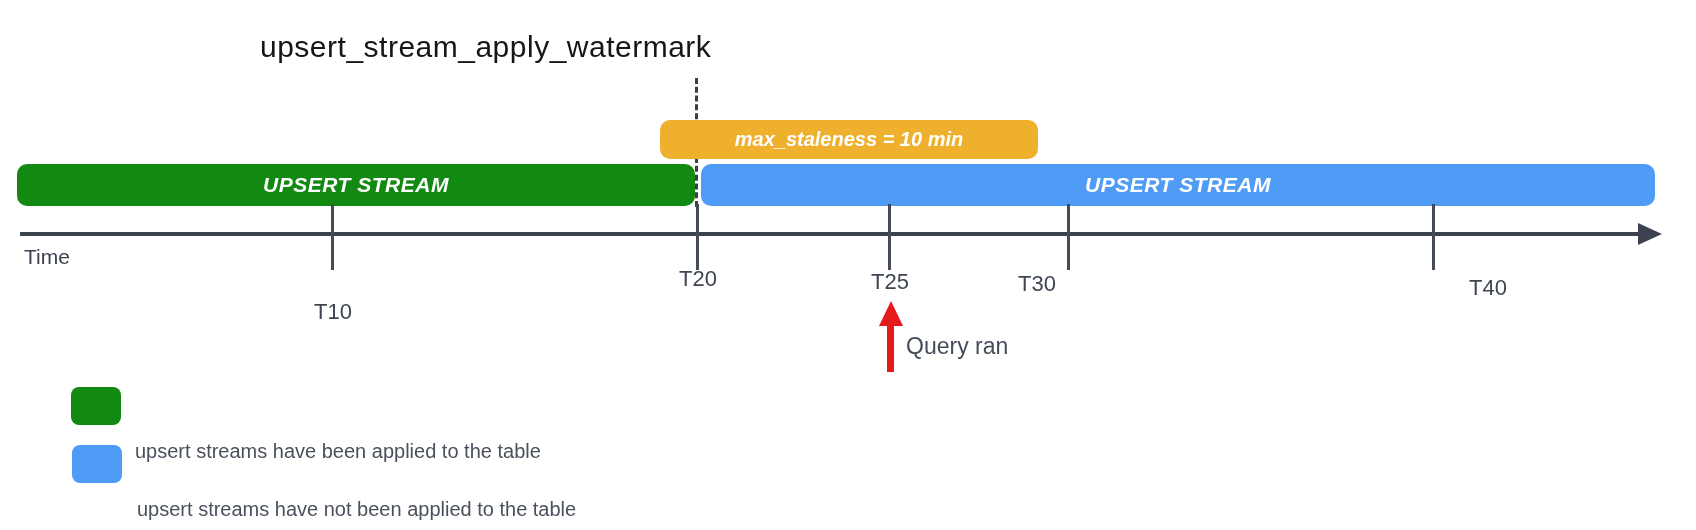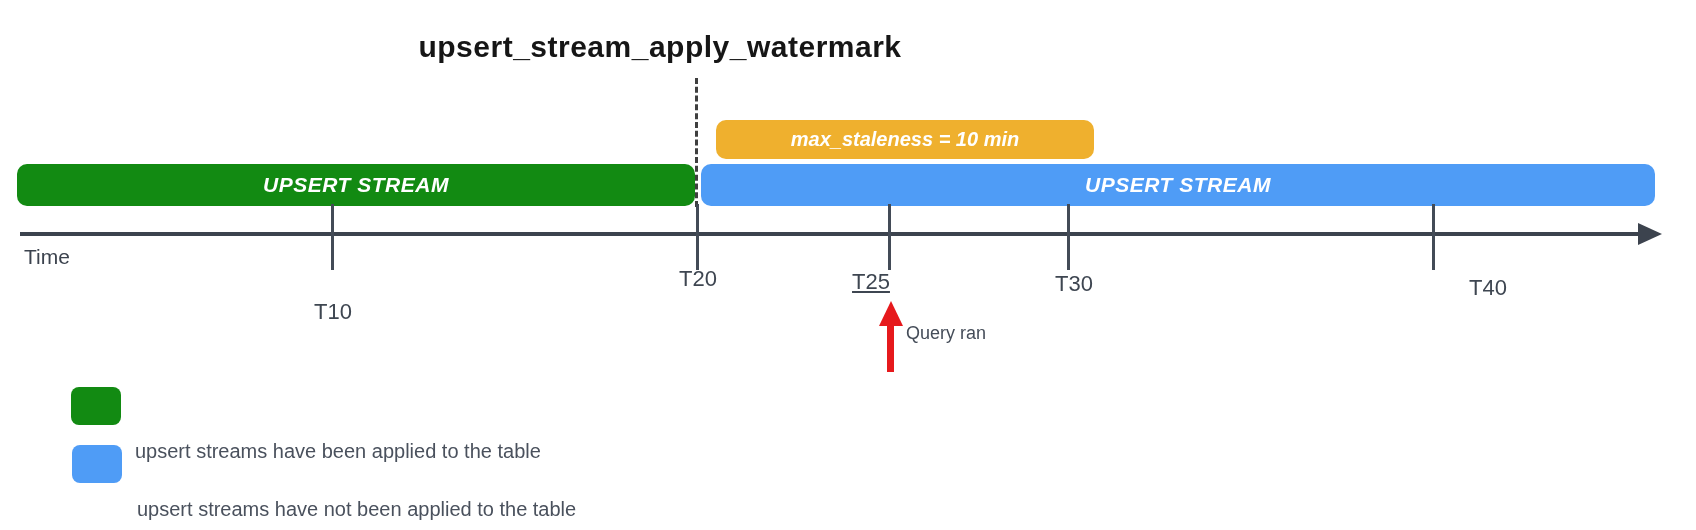--- a/index.html
+++ b/index.html
@@ -4,65 +4,65 @@
 <style>
   html,body{margin:0;padding:0;background:#ffffff;}
   #canvas{
     position:relative;width:1696px;height:530px;background:#ffffff;
     font-family:"Liberation Sans", sans-serif;overflow:hidden;
   }
   .abs{position:absolute;}
 
   
   #title{
-    left:260px;top:30px;width:800px;text-align:center;
-    font-size:30px;font-weight:bold;color:#161616;letter-spacing:0.5px;
+    left:260px;top:30px;width:800px;
+    font-size:30px;font-weight:normal;color:#161616;letter-spacing:0.5px;
   }
 
   
   #watermark-line{
     left:695px;top:78px;height:129px;width:0;
     border-left:3px dashed #3f3f3f;
   }
 
   
   .bar{
     display:flex;align-items:center;justify-content:center;
     color:#ffffff;font-style:italic;font-weight:bold;
     border-radius:10px;box-sizing:border-box;
   }
-  #staleness-bar{left:716px;top:120px;width:378px;height:39px;background:#efb02e;font-size:20px;}
+  #staleness-bar{left:660px;top:120px;width:378px;height:39px;background:#efb02e;font-size:20px;}
   #applied-bar{left:17px;top:164px;width:678px;height:42px;background:#128a12;font-size:21px;letter-spacing:0.5px;}
   #pending-bar{left:701px;top:164px;width:954px;height:42px;background:#4f9cf6;font-size:21px;letter-spacing:0.5px;}
 
   
   #axis-line{left:20px;top:232px;width:1622px;height:4px;background:#3c434e;}
   #axis-arrowhead{
     left:1638px;top:223px;width:0;height:0;
     border-top:11px solid transparent;border-bottom:11px solid transparent;
     border-left:24px solid #3c434e;
   }
   #time-label{left:24px;top:245px;font-size:21px;color:#3c434e;}
 
   .tick{width:3px;top:204px;height:66px;background:#434b57;}
   .tick-label{width:70px;text-align:center;font-size:22px;color:#3e4651;}
   #tick-t10{left:331px;} #label-t10{left:298px;top:275px;margin-top:24px;}
   #tick-t20{left:696px;} #label-t20{left:663px;top:266px;}
-  #tick-t25{left:888px;} #label-t25{left:836px;top:269px;text-decoration:underline;}
-  #tick-t30{left:1067px;}#label-t30{left:1039px;top:271px;}
+  #tick-t25{left:888px;} #label-t25{left:855px;top:269px;}
+  #tick-t30{left:1067px;}#label-t30{left:986px;top:271px;text-align:right;}
   #tick-t40{left:1432px;}#label-t40{left:1453px;top:275px;}
 
   
   #query-arrow-head{
     left:879px;top:301px;width:0;height:0;
     border-left:12px solid transparent;border-right:12px solid transparent;
     border-bottom:25px solid #e6191c;
   }
   #query-arrow-stem{left:887px;top:324px;width:7px;height:48px;background:#e6191c;}
-  #query-label{left:906px;top:323px;font-size:18px;color:#454d59;}
+  #query-label{left:906px;top:333px;font-size:23px;color:#454d59;}
 
   
   .swatch{width:50px;height:38px;border-radius:8px;}
   #legend-swatch-applied{left:71px;top:387px;background:#128a12;}
   #legend-swatch-pending{left:72px;top:445px;background:#4f9cf6;}
   .legend-text{font-size:20px;color:#4a515d;margin-top:45px;}
   #legend-label-applied{left:135px;top:395px;}
   #legend-label-pending{left:137px;top:453px;}
 </style>
 </head>

